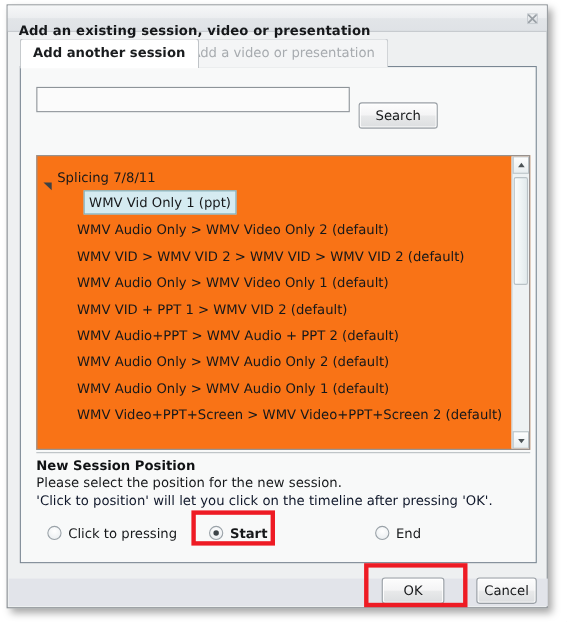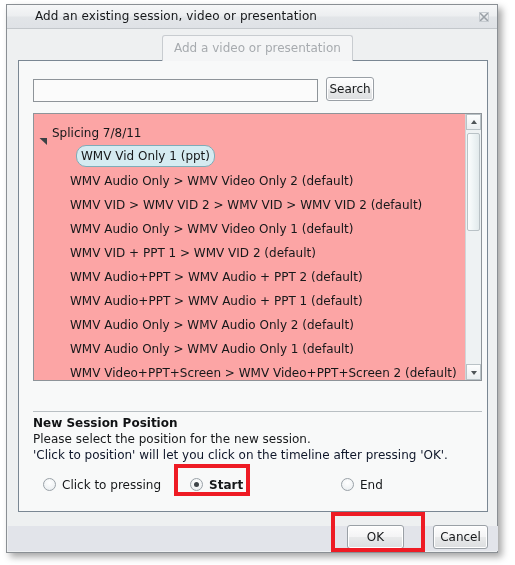--- a/index.html
+++ b/index.html
@@ -41,27 +41,26 @@
     left: 0; top: 0;
     width: 100%;
     height: 24px;
     background: linear-gradient(to bottom, #f6f7f8 0%, #eceef0 48%, #e2e5e8 52%, #dfe2e6 100%);
     border-bottom: 1px solid #c3c7cb;
     box-sizing: border-box;
   }
   .title-text {
     position: absolute;
     left: 10px;
-    top: 4px;
-    font-size: 12px;
-    font-weight: normal;
+    top: 16px;
+    font-size: 12px;
+    font-weight: bold;
     color: #16181a;
     letter-spacing: 0.1px;
     white-space: nowrap;
-    margin-left: 18px;
   }
   .close-btn {
     position: absolute;
     right: 5px;
     top: 4px;
     width: 16px;
     height: 16px;
     line-height: 16px;
     text-align: center;
     font-size: 12px;
@@ -143,44 +142,44 @@
     font-family: "DejaVu Sans", "Liberation Sans", sans-serif;
     font-size: 12px;
     color: #16181a;
     text-align: center;
     cursor: pointer;
     box-shadow: inset 0 0 0 1px #ffffff;
   }
   .search-btn {
     position: absolute;
     left: 319px;
-    top: 72px;
-    width: 48px;
+    top: 88px;
+    width: 72px;
     height: 24px;
     line-height: 22px;
   }
 
   .pick-label {
     position: absolute;
     left: 26px;
     top: 110px;
     font-size: 12px;
     font-weight: bold;
     color: #101214;
   }
 
   
   .listbox {
     position: absolute;
     left: 26px;
-    top: 108px;
+    top: 136px;
     width: 449px;
     height: 268px;
     box-sizing: border-box;
-    background: #fca5a5;
+    background: #f97316;
     border: 1px solid #8e9499;
     overflow: hidden;
   }
   .list-inner {
     position: absolute;
     left: 0; top: 0;
     width: 432px;
     height: 100%;
     padding-top: 7px;
     box-sizing: border-box;
@@ -209,21 +208,21 @@
     font-size: 12px;
     color: #16181a;
     white-space: nowrap;
     display: inline-block;
     cursor: pointer;
   }
   .tree-row { height: 24px; }
   .tree-item.selected {
     background: #d5ebf1;
     border: 1px solid #7eacb8;
-    border-radius: 10px;
+    border-radius: 0;
     padding: 0 4px;
     margin-left: 42px;
     height: 22px;
     line-height: 21px;
     box-sizing: border-box;
   }
 
   
   .scrollbar {
     position: absolute;
@@ -391,20 +390,23 @@
       <div class="title-text">Add an existing session, video or presentation</div>
       <div class="close-btn">
         <svg width="10" height="10" viewBox="0 0 10 10" aria-hidden="true">
           <path d="M1 1 L9 9 M9 1 L1 9" stroke="#9aa0a6" stroke-width="1.6" fill="none"></path>
           <rect x="0.5" y="0.5" width="9" height="9" stroke="#c6cbd0" stroke-width="1" fill="none"></rect>
         </svg>
       </div>
     </div>
 
     <div class="tabstrip">
+      <div class="tab active">
+        <span>Add another session</span>
+      </div>
       <div class="tab inactive">
         <span>Add a video or presentation</span>
       </div>
     </div>
 
     <div class="tabpanel"></div>
 
     <input class="search-input" type="text" value="" placeholder="" style="">
     <div class="btn search-btn">
       <span>Search</span>
@@ -435,23 +437,20 @@
         <div class="tree-row">
           <span class="tree-item">WMV Audio Only &gt; WMV Video Only 1 (default)</span>
         </div>
         <div class="tree-row">
           <span class="tree-item">WMV VID + PPT 1 &gt; WMV VID 2 (default)</span>
         </div>
         <div class="tree-row">
           <span class="tree-item">WMV Audio+PPT &gt; WMV Audio + PPT 2 (default)</span>
         </div>
         <div class="tree-row">
-          <span class="tree-item">WMV Audio+PPT &gt; WMV Audio + PPT 1 (default)</span>
-        </div>
-        <div class="tree-row">
           <span class="tree-item">WMV Audio Only &gt; WMV Audio Only 2 (default)</span>
         </div>
         <div class="tree-row">
           <span class="tree-item">WMV Audio Only &gt; WMV Audio Only 1 (default)</span>
         </div>
         <div class="tree-row">
           <span class="tree-item">WMV Video+PPT+Screen &gt; WMV Video+PPT+Screen 2 (default)</span>
         </div>
       </div>
 

